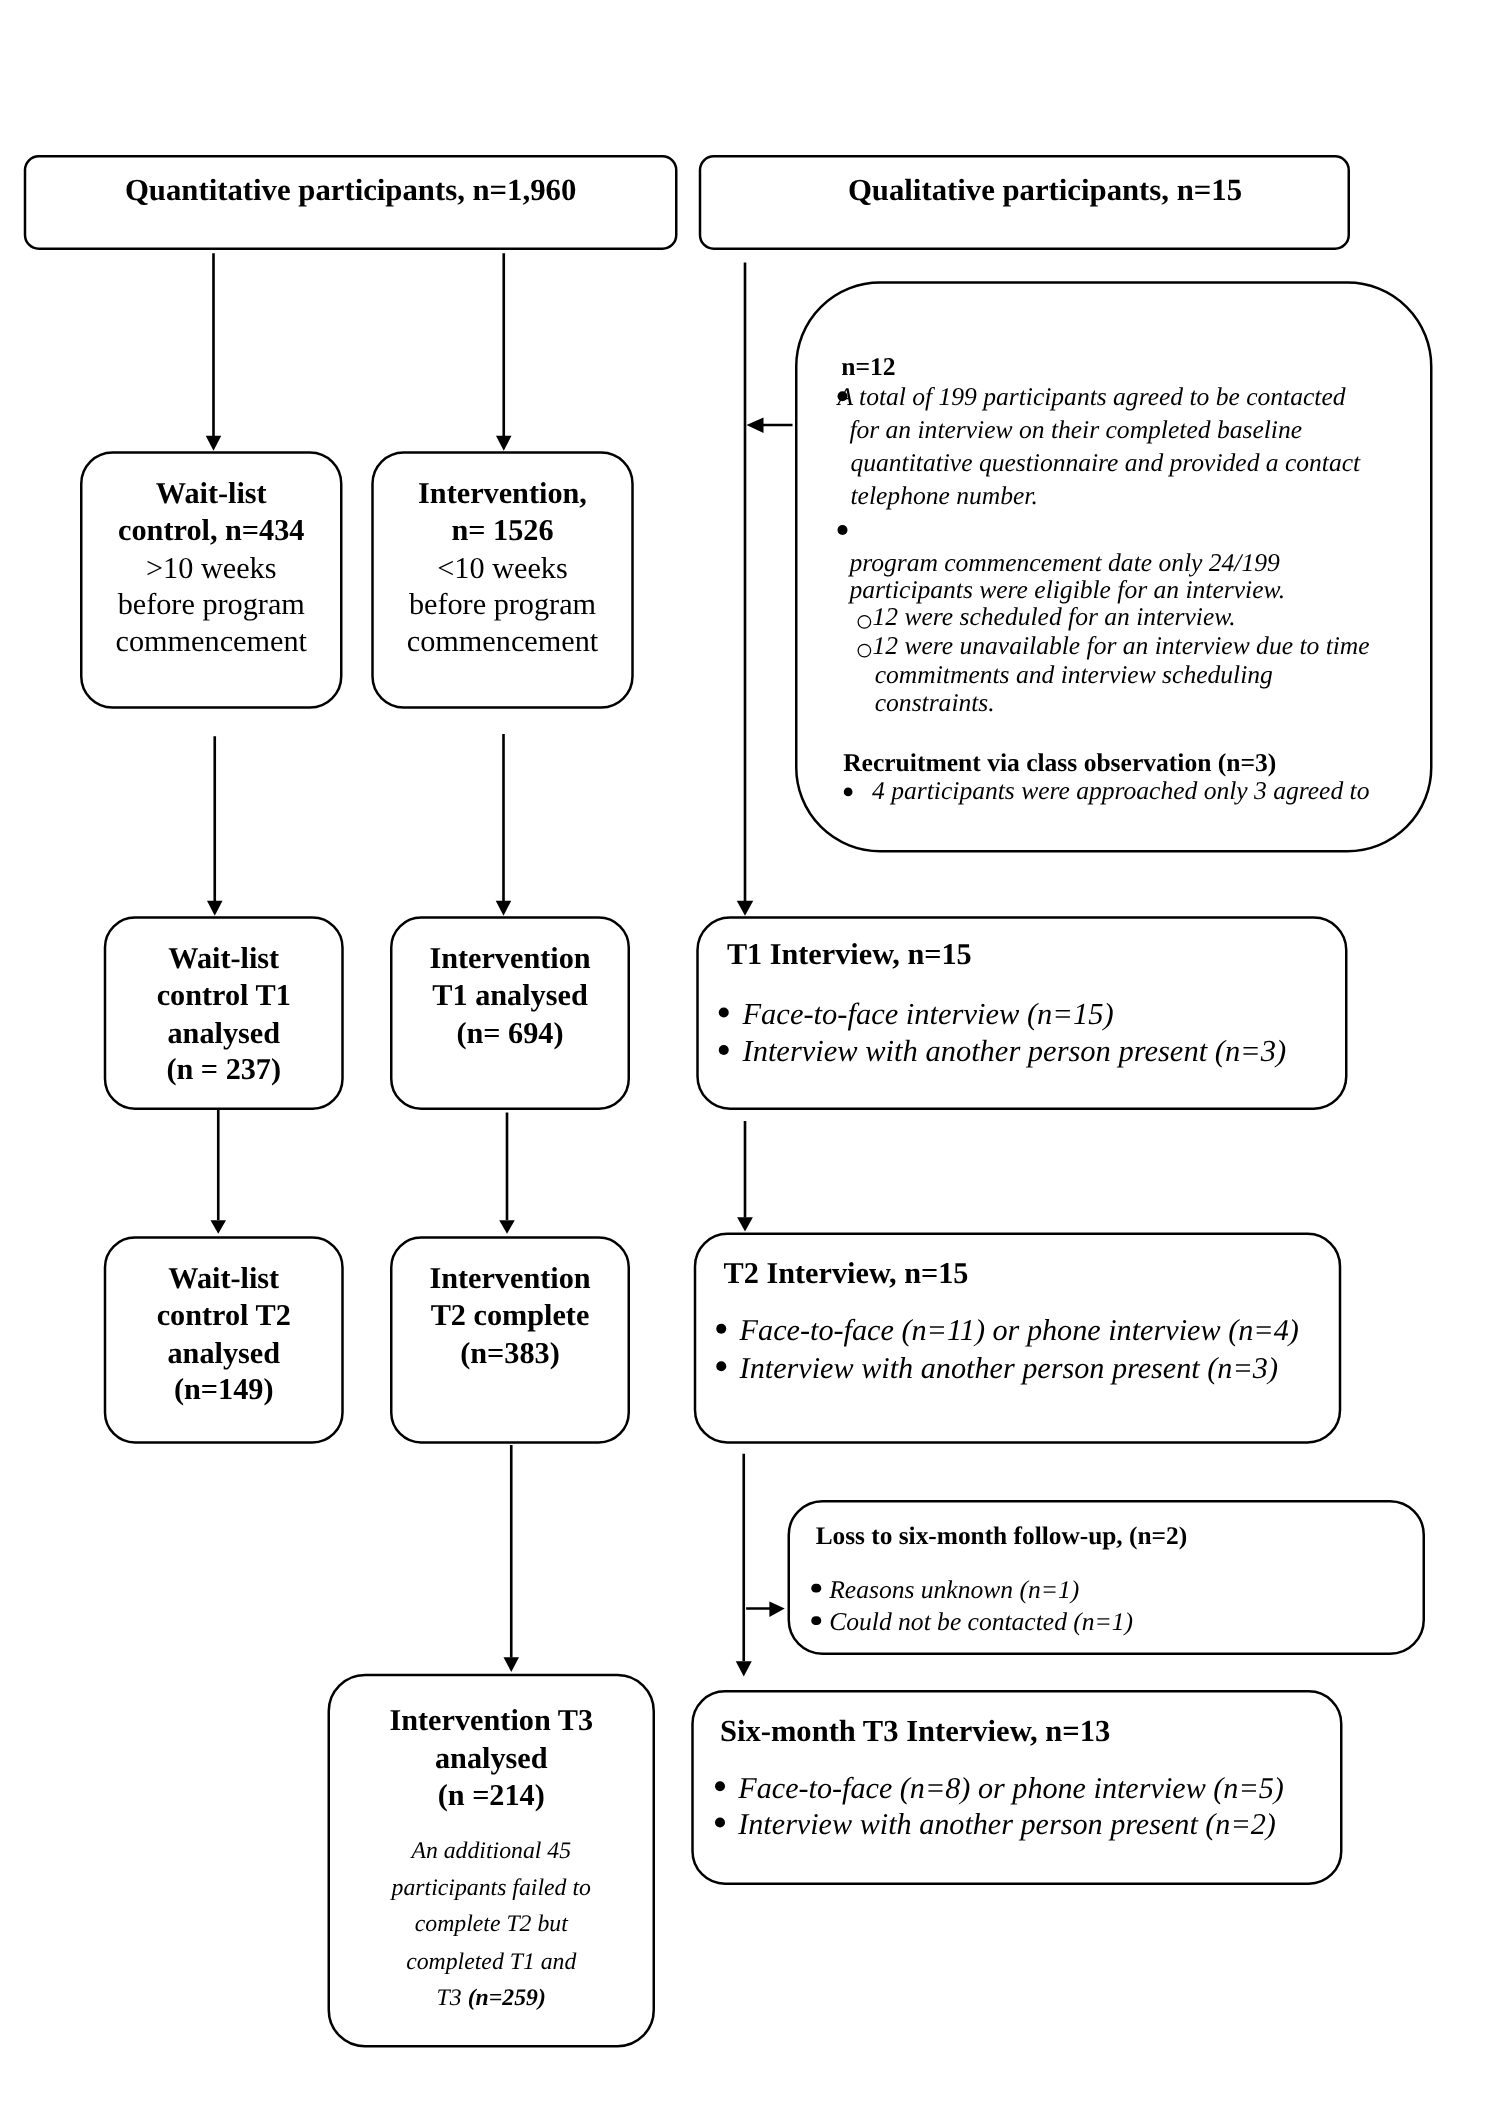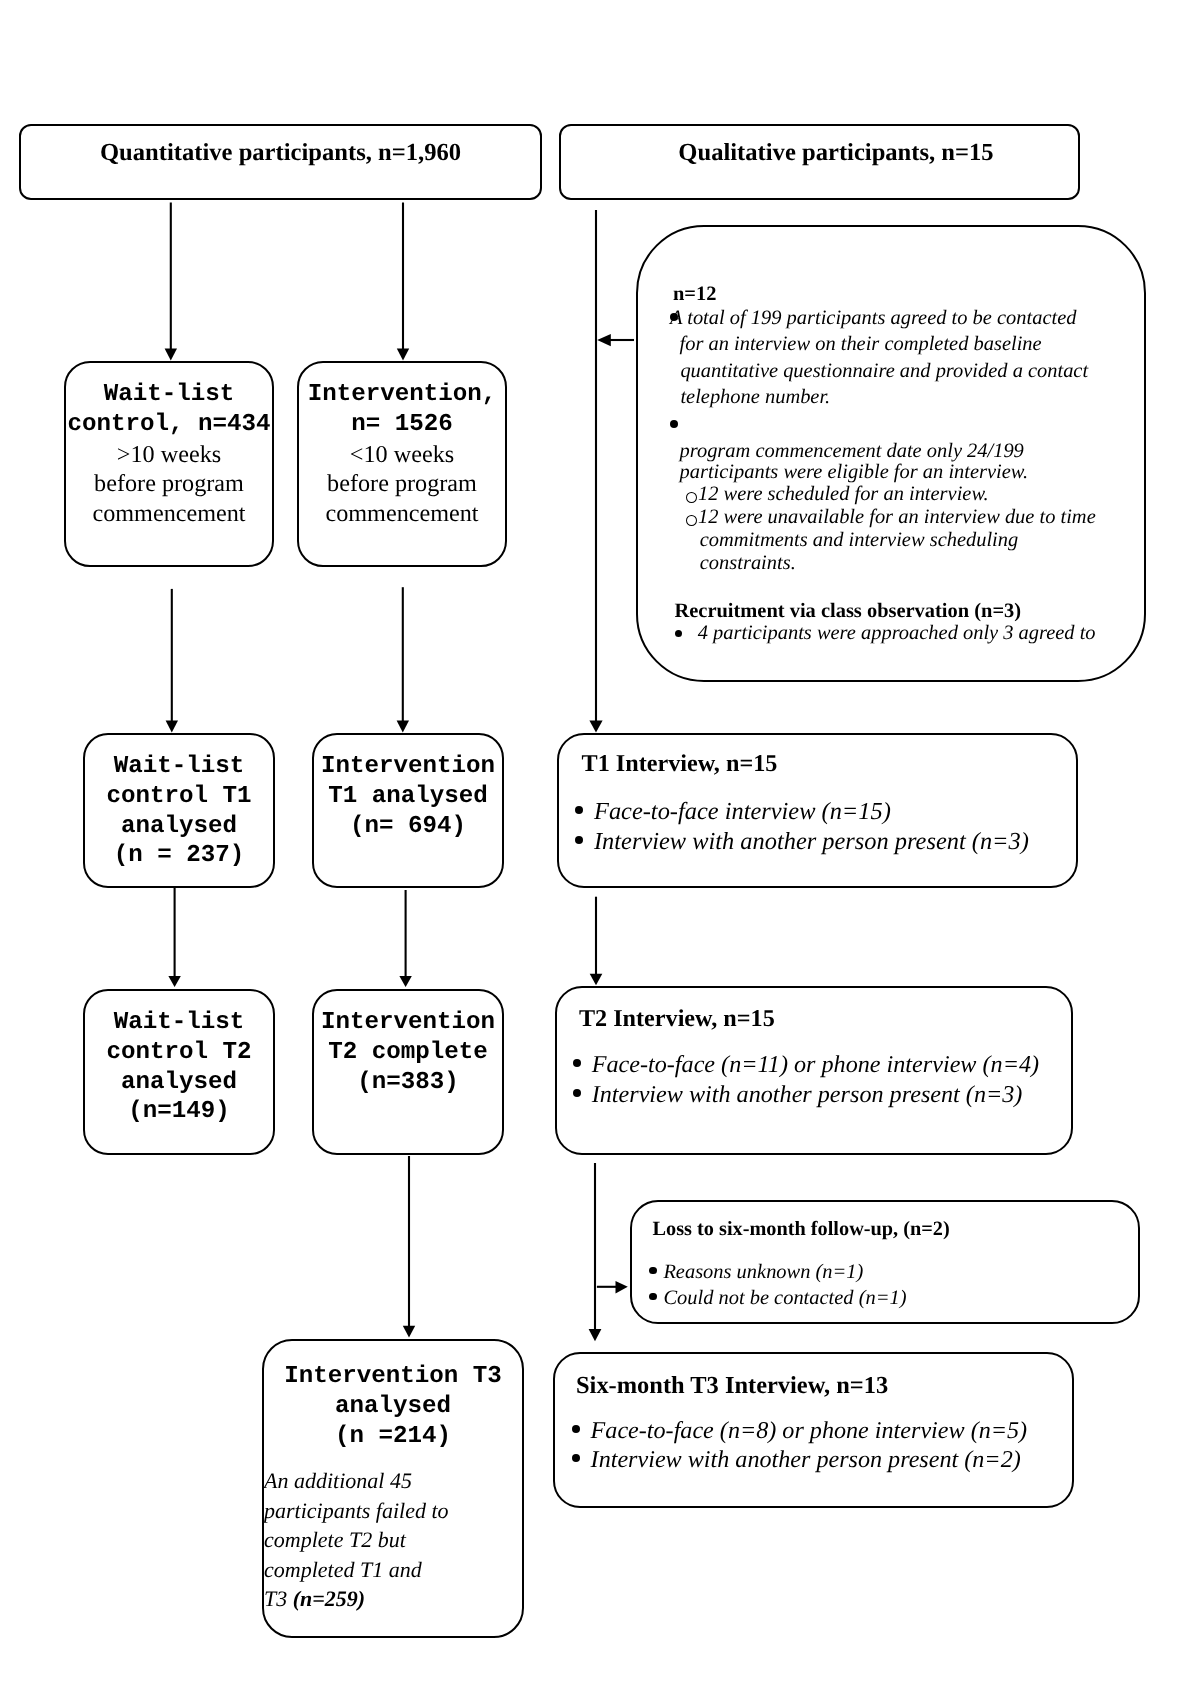--- a/index.html
+++ b/index.html
@@ -90,22 +90,22 @@
   #box-t2-interview .iv-b{left:34.7px;font-size:24.17px;}
   #box-t3-interview .iv-h{top:19.1px;left:21px;font-size:24.45px;}
   #box-t3-interview .iv-b{left:35.6px;font-size:24.13px;}
   #box-t3-interview .iv-b:nth-of-type(2){top:61.8px;}
   #box-t3-interview .iv-b:nth-of-type(3){top:90.9px;}
   #box-loss .iv-h{font-size:20.3px;left:20.5px;top:14.2px;}
   #box-loss .iv-b{font-size:20.45px;left:31.4px;line-height:25.7px;}
   #box-loss .iv-b:nth-of-type(2){top:58px;}
   #box-loss .iv-b:nth-of-type(3){top:83.7px;}
   #box-loss .ivbul{left:-14.1px;top:7px;width:7.3px;height:7.3px;}
-  .t3note{font-size:22px;line-height:29.4px;padding-top:15px;}
-  .stack .bld{font-weight:bold;font-family:Liberation Mono, monospace;}
+  .t3note{font-size:19px;text-align:center;line-height:29.4px;padding-top:15px;}
+  .stack .bld{font-weight:bold;}
 </style>
 </head>
 <body>
 
 <div id="stage">
   <svg class="conn" viewBox="0 0 1200 1698">
     <g fill="#000" stroke="#000" stroke-width="2.1" stroke-linecap="butt">
 
       <g>
         <line x1="170.8" y1="202.5" x2="170.8" y2="350"></line>

